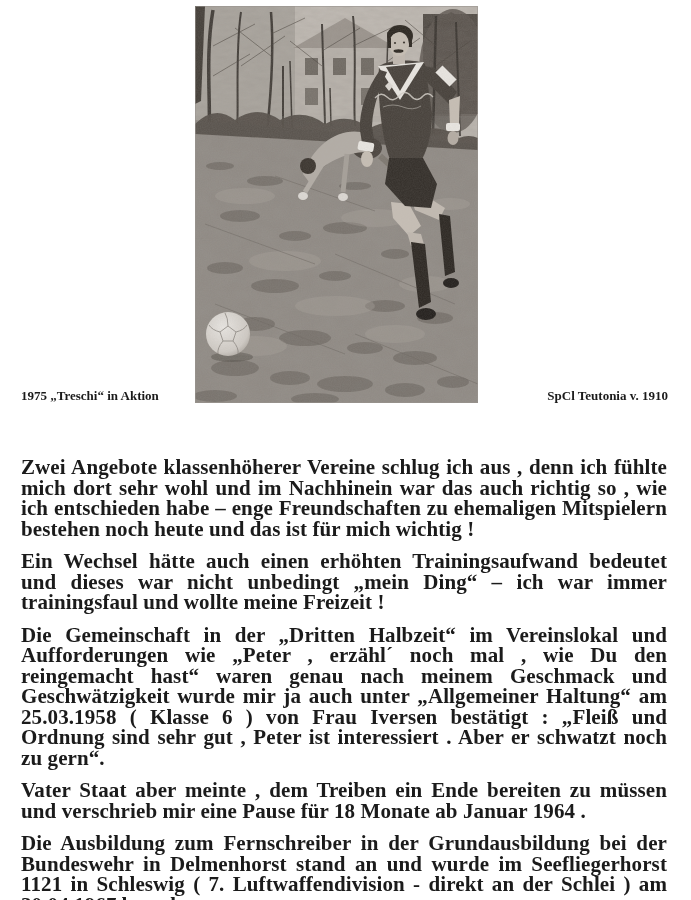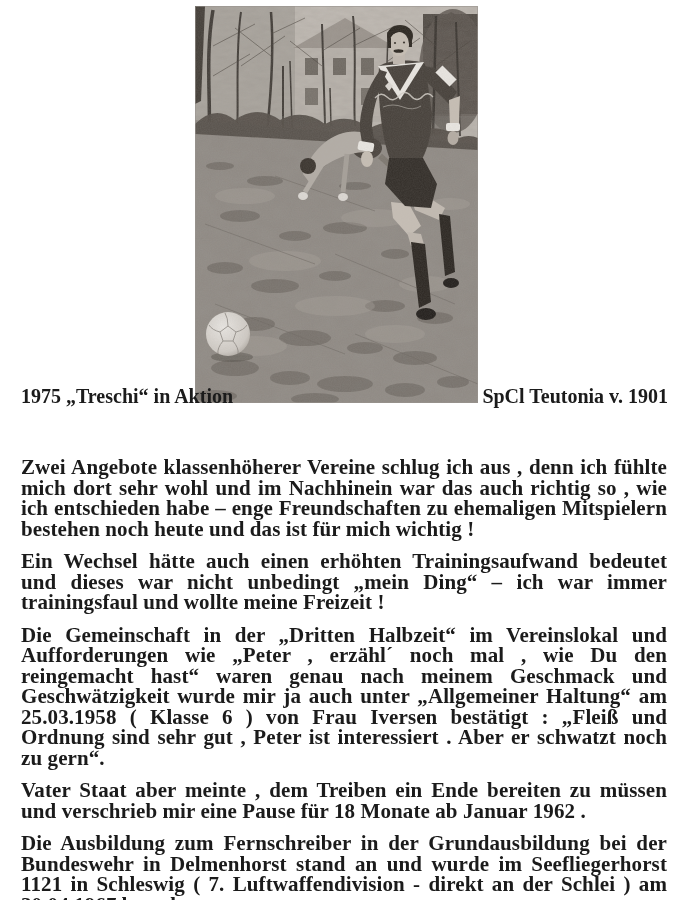--- a/index.html
+++ b/index.html
@@ -13,21 +13,21 @@
   }
   .photo {
     position:absolute; left:195px; top:6px;
     width:283px; height:397px;
     overflow:hidden;
   }
   .photo svg { display:block; }
   .caption-row {
     position:absolute; left:21px; right:23px; top:387px;
     display:flex; justify-content:space-between; align-items:flex-start;
-    font-weight:bold; font-size:20px; line-height:18px;
+    font-weight:bold; font-size:13px; line-height:18px;
     white-space:nowrap;
   }
   .body-text {
     position:absolute; left:21px; right:24px; top:457px;
     font-weight:bold; font-size:21px; line-height:20.5px;
     text-align:justify; letter-spacing:0.1px;
   }
   .body-text p { margin:0 0 12px 0; }
 </style>
 </head>
@@ -225,24 +225,24 @@
         </g>
 
         <rect x="0" y="0" width="283" height="397" filter="url(#grain)" opacity="0.22"></rect>
         <rect x="0.5" y="0.5" width="282" height="396" fill="none" stroke="#9a958f" opacity="0.6"></rect>
       </svg>
     </div>
   </figure>
 
   <div class="caption-row">
     <span>1975 „Treschi“ in Aktion</span>
-    <span>SpCl Teutonia v. 1901</span>
+    <span>SpCl Teutonia v. 1910</span>
   </div>
 
   <section class="body-text">
     <p>Zwei Angebote klassenhöherer Vereine schlug ich aus , denn ich fühlte mich dort sehr wohl und im Nachhinein war das auch richtig so , wie ich entschieden habe – enge Freundschaften zu ehemaligen Mitspielern bestehen noch heute und das ist für mich wichtig !</p>
     <p>Ein Wechsel hätte auch einen erhöhten Trainingsaufwand bedeutet und dieses war nicht unbedingt „mein Ding“ – ich war immer trainingsfaul und wollte meine Freizeit !</p>
     <p>Die Gemeinschaft in der „Dritten Halbzeit“ im Vereinslokal und Aufforderungen wie „Peter , erzähl´ noch mal , wie Du den reingemacht hast“ waren genau nach meinem Geschmack und Geschwätzigkeit wurde mir ja auch unter „Allgemeiner Haltung“ am 25.03.1958 ( Klasse 6 ) von Frau Iversen bestätigt : „Fleiß und Ordnung sind sehr gut , Peter ist interessiert . Aber er schwatzt noch zu gern“.</p>
-    <p>Vater Staat aber meinte , dem Treiben ein Ende bereiten zu müssen und verschrieb mir eine Pause für 18 Monate ab Januar 1962 .</p>
+    <p>Vater Staat aber meinte , dem Treiben ein Ende bereiten zu müssen und verschrieb mir eine Pause für 18 Monate ab Januar 1964 .</p>
     <p>Die Ausbildung zum Fernschreiber in der Grundausbildung bei der Bundeswehr in Delmenhorst stand an und wurde im Seefliegerhorst 1121 in Schleswig ( 7. Luftwaffendivision - direkt an der Schlei ) am 30.04.1967 beendet</p>
   </section>
 
 </main>
 
 </body></html>

